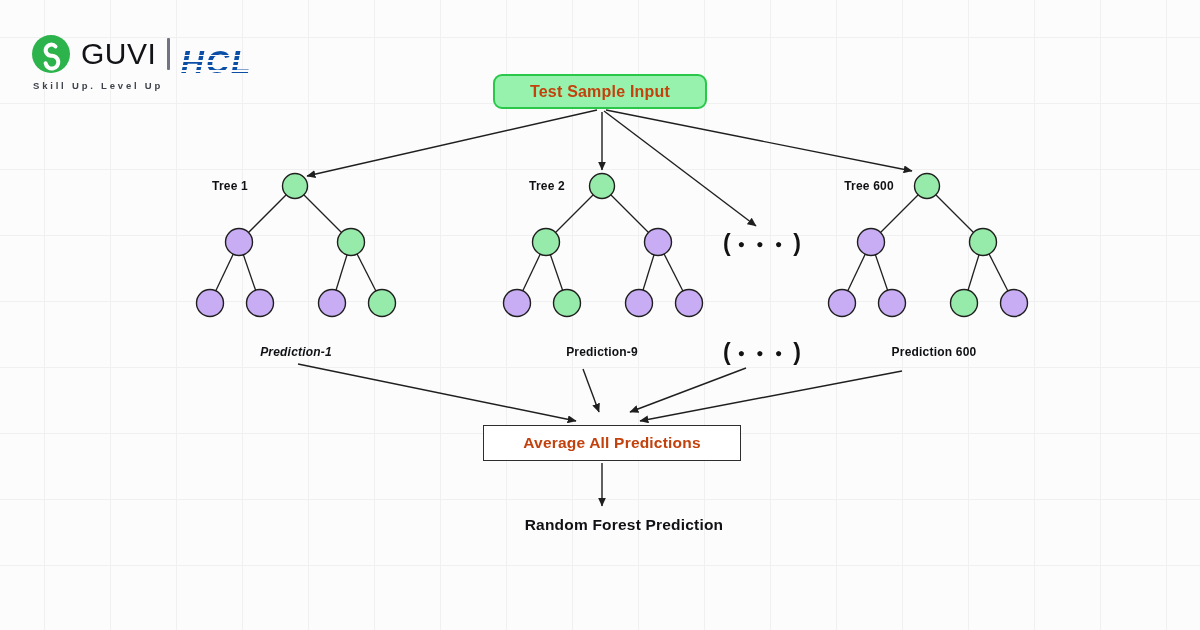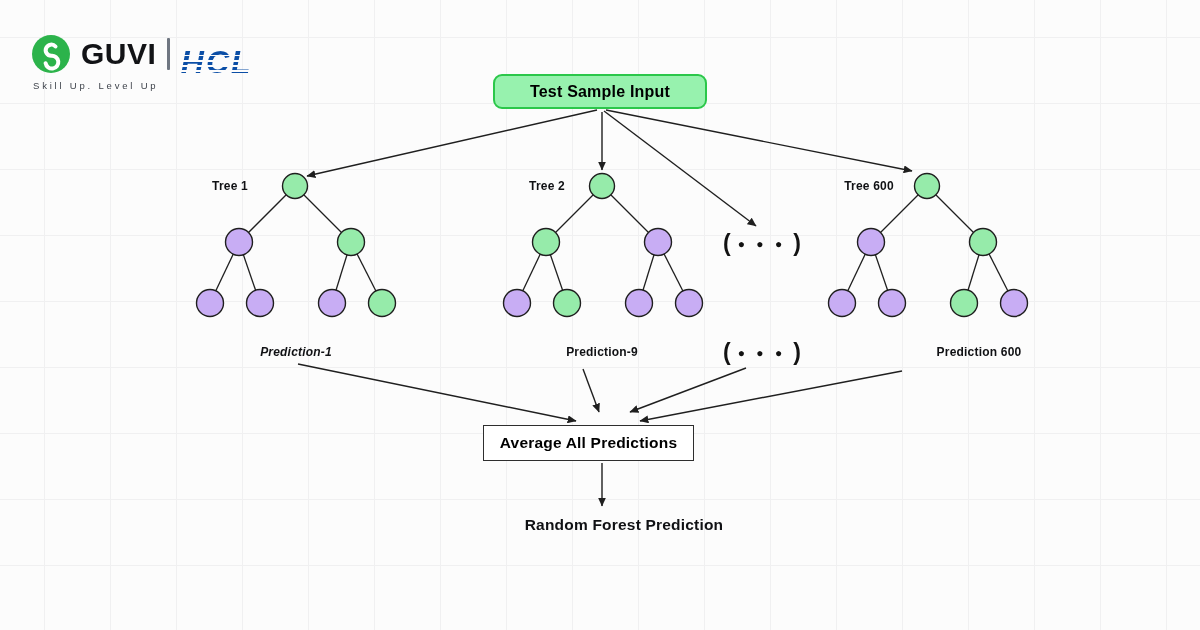--- a/index.html
+++ b/index.html
@@ -9,42 +9,42 @@
     background-color:#fcfcfc;
     background-image:
       linear-gradient(to right,#f0f0f1 1px,transparent 1px),
       linear-gradient(to bottom,#f0f0f1 1px,transparent 1px);
     background-size:66px 66px;
     background-position:44px 37px;
   }
   
   .brand{position:absolute;left:32px;top:30px;display:flex;align-items:center;gap:11px;}
   .guvi-mark{width:38px;height:38px;border-radius:50%;background:#2cb34b;display:flex;align-items:center;justify-content:center;}
-  .guvi-text{font-size:30px;font-weight:700;color:#121316;letter-spacing:.5px;line-height:1;}
+  .guvi-text{font-size:30px;font-weight:400;color:#121316;letter-spacing:.5px;line-height:1;}
   .brand-divider{width:2.5px;height:32px;background:#6f7681;border-radius:1px;}
   .hcl-text{
     font-size:32px;font-weight:800;font-style:italic;letter-spacing:2px;line-height:1;
     color:transparent;
     background:repeating-linear-gradient(to bottom,#0b4ea6 0 3.6px,#fdfdfd 3.6px 5.2px);
     -webkit-background-clip:text;background-clip:text;
     padding-right:4px;
     margin-top:16px;
   }
-  .tagline{position:absolute;left:33px;top:80px;font-size:9.5px;font-weight:400;letter-spacing:2.8px;color:#3e434b;white-space:nowrap;}
+  .tagline{position:absolute;left:33px;top:80px;font-size:9.5px;font-weight:700;letter-spacing:2.8px;color:#3e434b;white-space:nowrap;}
   
   svg.diagram{position:absolute;left:0;top:0;}
   
-  .node-box{position:absolute;display:flex;align-items:center;justify-content:center;color:#000000;box-sizing:border-box;}
+  .node-box{position:absolute;display:flex;align-items:center;justify-content:center;color:#c2410c;box-sizing:border-box;}
   .input-box{
     left:493px;top:74px;width:214px;height:35px;
     background:#97f2ae;border:2px solid #2bc74a;border-radius:9px;
     font-size:16px;font-weight:700;letter-spacing:.2px;
   }
   .avg-box{
-    left:483px;top:425px;width:211px;height:36px;
+    left:483px;top:425px;width:258px;height:36px;
     background:#ffffff;border:1.5px solid #2e2e2e;
     font-size:15.5px;font-weight:700;letter-spacing:.2px;
   }
   .lbl{position:absolute;transform:translate(-50%,-50%);white-space:nowrap;color:#101114;font-size:12px;font-weight:700;letter-spacing:.2px;}
   .out-lbl{font-size:15.5px;}
   .ellipsis{position:absolute;transform:translate(-50%,-50%);display:flex;align-items:center;gap:7px;color:#121212;}
   .ellipsis .par{font-size:23px;font-weight:600;line-height:1;}
   .ellipsis .dots{font-size:12px;letter-spacing:4px;line-height:1;padding-top:1px;}
 </style>
 </head>
@@ -143,21 +143,21 @@
   <div class="lbl" style="left:869px;top:186px;text-align:center;">Tree 600</div>
 
   <div class="ellipsis" style="left:762px;top:243px;">
     <span class="par">(</span>
     <span class="dots">● ● ●</span>
     <span class="par">)</span>
   </div>
 
   <div class="lbl" style="left:296px;top:352px;font-style:italic;">Prediction-1</div>
   <div class="lbl" style="left:602px;top:352px;">Prediction-9</div>
-  <div class="lbl" style="left:934px;top:352px;margin-left:45px;">Prediction 600</div>
+  <div class="lbl" style="left:934px;top:352px;">Prediction 600</div>
 
   <div class="ellipsis" style="left:762px;top:352px;">
     <span class="par">(</span>
     <span class="dots">● ● ●</span>
     <span class="par">)</span>
   </div>
 
   <div class="node-box avg-box">Average All Predictions</div>
 
   <div class="lbl out-lbl" style="left:602px;top:525px;padding-left:44px;">Random Forest Prediction</div>

